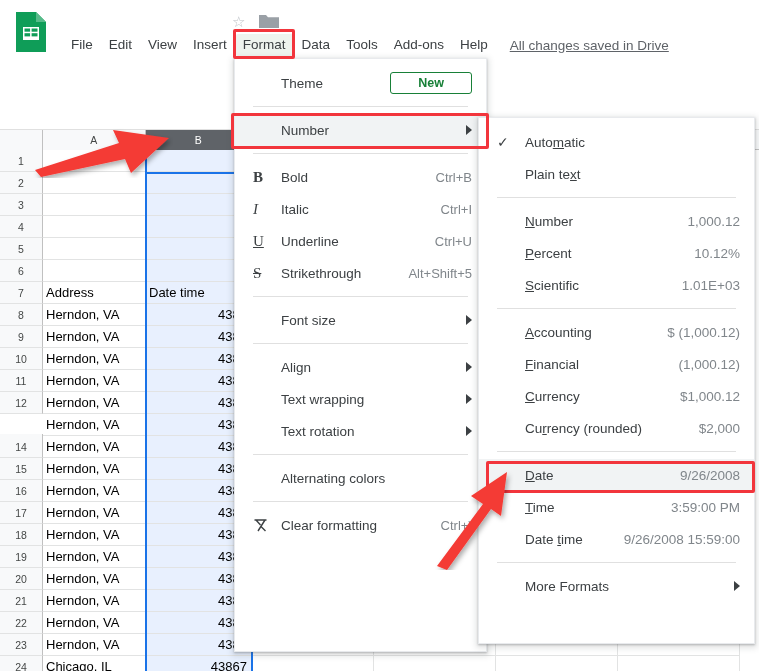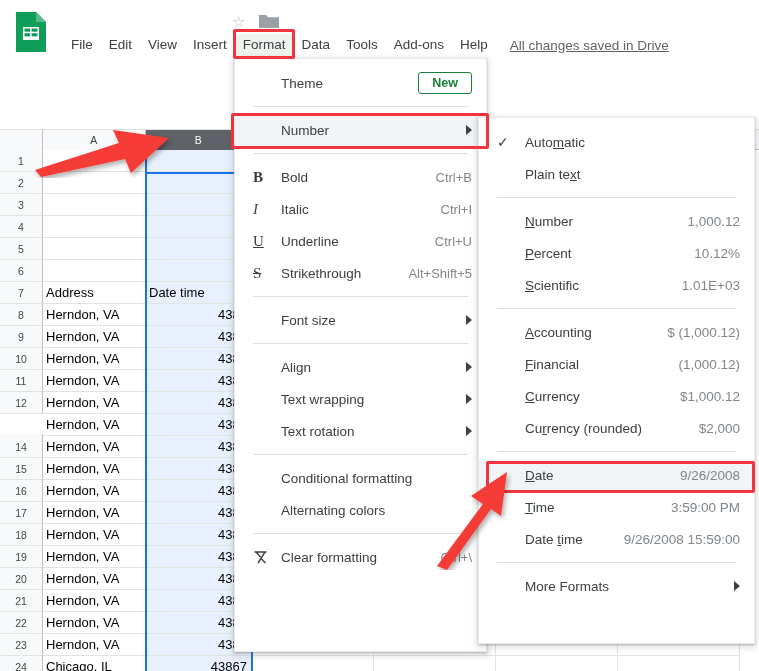--- a/index.html
+++ b/index.html
@@ -103,21 +103,21 @@
   }
   .mrow .maccel { margin-left:auto; color:#80868b; font-size:13px; padding-left:20px; }
   .mrow .mval { margin-left:auto; color:#80868b; font-size:13.5px; padding-left:20px; }
   .arrow-r {
     margin-left:auto; width:0;height:0;
     border-top:5px solid transparent; border-bottom:5px solid transparent; border-left:6px solid #3c4043;
   }
   .msep { height:1px; background:#e0e0e0; margin:7px 18px 7px 18px; }
   .badge-new {
     margin-left:auto; border:1px solid #188038; color:#188038; font-size:12.5px; font-weight:bold;
-    border-radius:3px; padding:3px 13px; line-height:14px;
+    border-radius:3px; padding:3px 27px; line-height:14px;
   }
   .mnem { text-decoration:underline; }
   .check { position:absolute; left:18px; top:0; height:32px; display:flex; align-items:center; color:#3c4043; font-size:14px; }
 
   
   .arrow-svg { position:absolute; z-index:70; pointer-events:none; }
   #arrow-col { left:33px; top:126px; }
   #arrow-date { left:425px; top:470px; }
 </style>
 </head>
@@ -483,23 +483,20 @@
       <div class="mrow">
         <span>Text wrapping</span>
         <span class="arrow-r"></span>
       </div>
       <div class="mrow">
         <span>Text rotation</span>
         <span class="arrow-r"></span>
       </div>
       <div class="msep"></div>
       <div class="mrow">
-        <span>Conditional formatting</span>
-      </div>
-      <div class="mrow">
         <span>Alternating colors</span>
       </div>
       <div class="msep"></div>
       <div class="mrow">
         <span class="micon">
           <svg width="15" height="15" viewBox="0 0 15 15">
             <path d="M1.5 2h12M3 2l4.5 5M12 2L5 13M8 8.5l4.5 4.5" stroke="#3c4043" stroke-width="1.4" fill="none"></path>
           </svg>
         </span>
         <span>Clear formatting</span>

